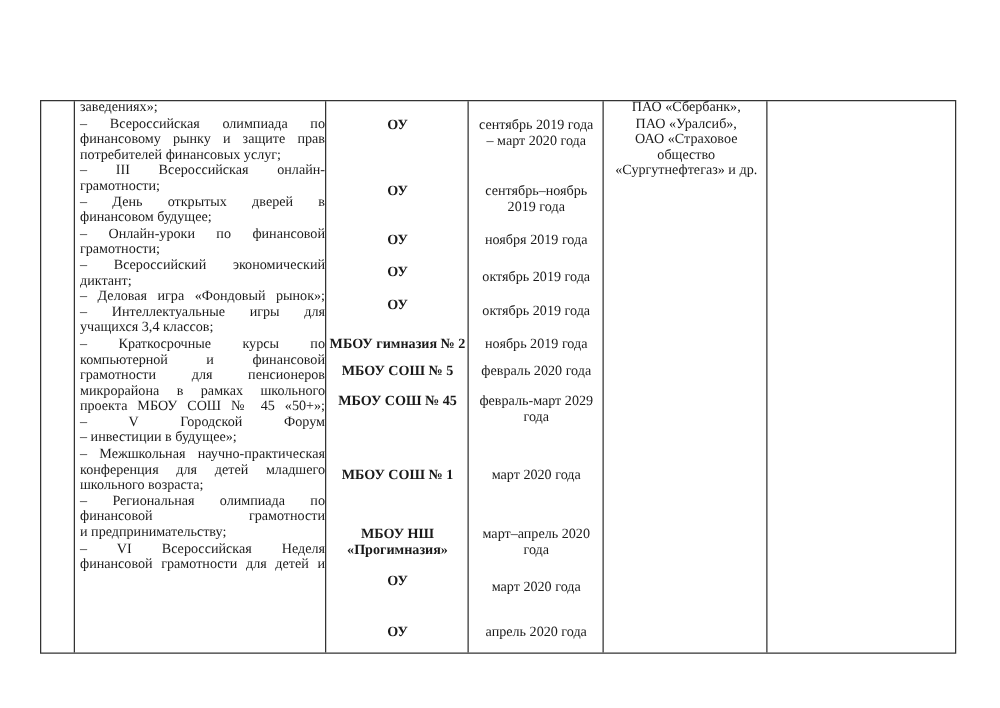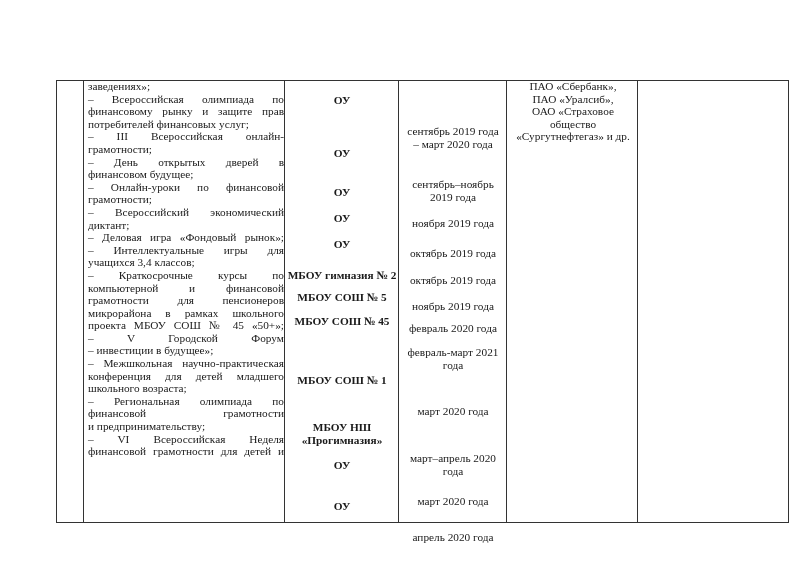--- a/index.html
+++ b/index.html
@@ -16,21 +16,21 @@
       color: #1a1a1a;
     }
     .page {
       position: absolute;
       left: 0; top: 0;
       width: 800px; height: 566px;
       background: #fff;
     }
     .tbl {
       position: absolute;
-      left: 56px;
+      left: 32px;
       top: 80px;
       width: 733px;
       height: 443px;
       border: 1.5px solid #333;
       box-sizing: border-box;
     }
     .vline {
       position: absolute;
       top: 0;
       bottom: 0;
@@ -57,21 +57,21 @@
     .ev-line.last {
       text-align-last: left;
     }
     .center-cell {
       position: absolute;
       text-align: center;
       font-size: 11.3px;
       line-height: 12.6px;
     }
     .col-org { left: 229px; width: 112px; font-weight: bold; }
-    .col-date { left: 343px; width: 106px; margin-top: 31px; }
+    .col-date { left: 343px; width: 106px; }
     .col-partner { left: 451px; width: 130px; top: -1px; text-align: center; }
   </style>
 </head>
 <body>
 
 <div class="page">
   <div class="tbl">
     <div class="vline" style="left:26px"></div>
     <div class="vline" style="left:227px"></div>
     <div class="vline" style="left:341px"></div>
@@ -152,21 +152,21 @@
         <div class="center-cell col-org" style="top: 210px;">
           <div>МБОУ СОШ № 5</div>
         </div>
         <div class="center-cell col-date" style="top: 210px;">
           <div>февраль 2020 года</div>
         </div>
         <div class="center-cell col-org" style="top: 234px;">
           <div>МБОУ СОШ № 45</div>
         </div>
         <div class="center-cell col-date" style="top: 234px;">
-          <div>февраль-март 2021</div>
+          <div>февраль-март 2029</div>
           <div>года</div>
         </div>
         <div class="center-cell col-org" style="top: 293px;">
           <div>МБОУ СОШ № 1</div>
         </div>
         <div class="center-cell col-date" style="top: 293px;">
           <div>март 2020 года</div>
         </div>
         <div class="center-cell col-org" style="top: 340px;">
           <div>МБОУ НШ</div>

